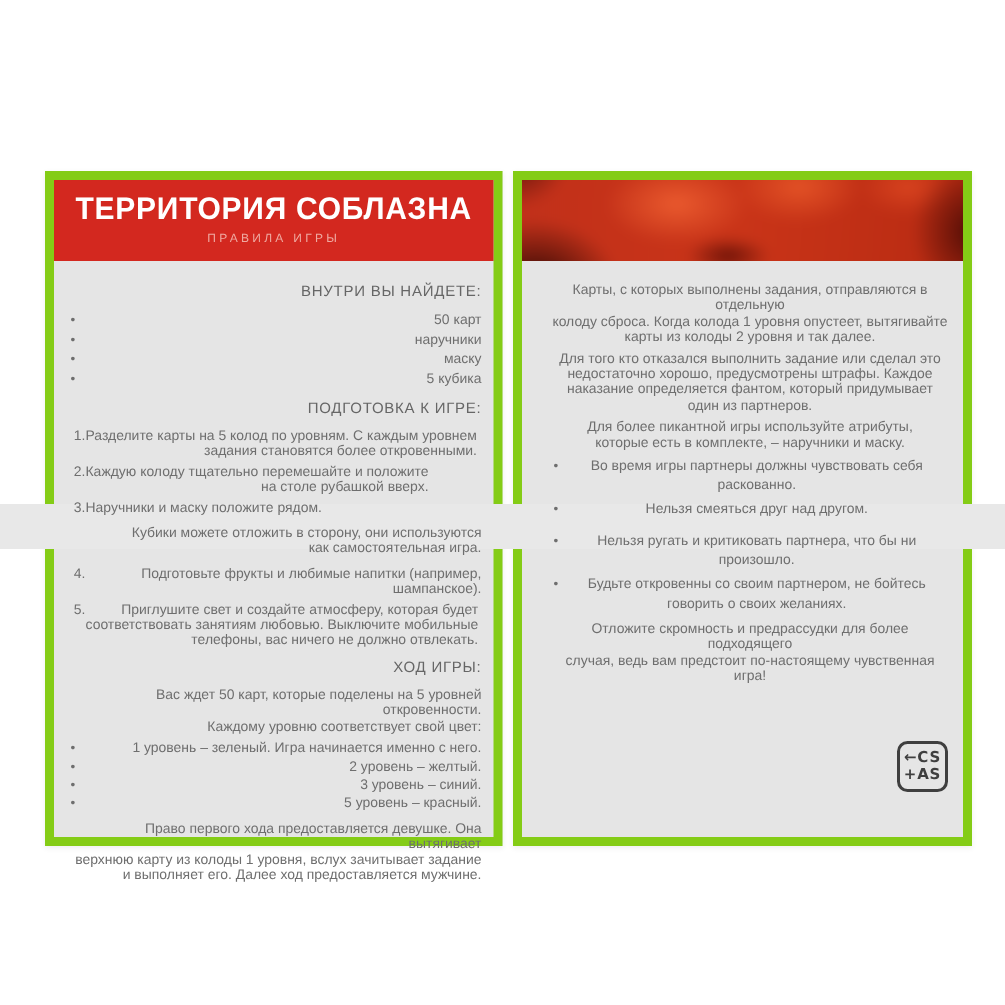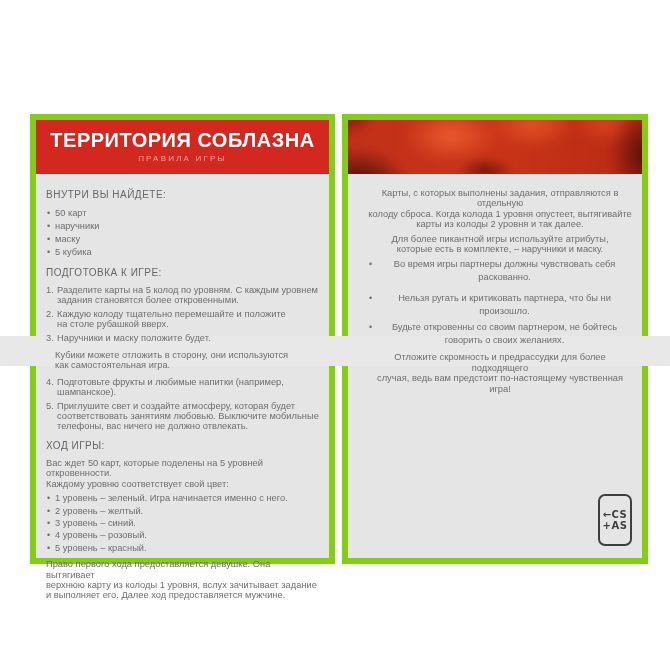--- a/index.html
+++ b/index.html
@@ -12,21 +12,21 @@
 
   
   .band{position:absolute;left:0;top:336px;width:670px;height:30px;background:#e8e8e8;z-index:1;}
 
   .card{position:absolute;top:114px;height:450px;background:#e5e5e5;
         border:6px solid #84cc16;box-shadow:0 1px 4px rgba(0,0,0,0.07);box-sizing:border-box;}
   .card.left{left:30px;width:305px;}
   .card.right{left:342px;width:306px;}
 
   .content{position:relative;z-index:2;color:#6e6e6e;font-size:9.3px;line-height:10.4px;}
-  .card.left  .content{padding:15px 8px 0 10px;}
+  .card.left  .content{padding:15px 8px 0 10px;text-align:right;}
   .card.right .content{padding:14px 10px 0 20px;text-align:center;}
 
   
   .redbar{height:54px;background:#d3281f;text-align:center;overflow:hidden;}
   .title{margin-top:9px;color:#ffffff;font-size:20px;line-height:22px;letter-spacing:0.5px;font-weight:bold;transform:scaleY(1.04);}
   .subtitle{margin-top:3px;color:#efa9a0;font-size:8px;letter-spacing:2.2px;}
 
   
   .photo{height:54px;position:relative;overflow:hidden;background:#c33119;}
   .photo .blurlayer{
@@ -59,21 +59,21 @@
   .note{margin-top:7px;margin-bottom:6px;padding-left:9px;white-space:pre-line;}
 
   .ptext{white-space:pre-line;}
   .para{margin-bottom:4px;}
   .outro{margin-top:5px;}
   .gap-top{margin-top:8px;}
   .b3{margin-bottom:3px;}
 
   
   .logo{
-    position:absolute;left:250px;top:374px;width:34px;height:52px;z-index:2;
+    position:absolute;left:250px;top:374px;width:34px;height:34px;z-index:2;
     border:2px solid #3f3f3f;border-radius:7px;box-sizing:border-box;
     display:flex;flex-direction:column;align-items:center;justify-content:center;
     color:#3f3f3f;font-family:"DejaVu Sans",sans-serif;font-weight:bold;
     font-size:10px;line-height:11px;letter-spacing:0.5px;
   }
 </style>
 </head>
 <body>
 
 <div class="canvas">
@@ -101,21 +101,21 @@
           <span class="stext">Разделите карты на 5 колод по уровням. С каждым уровнем
 задания становятся более откровенными.</span>
         </div>
         <div class="step">
           <span class="num">2.</span>
           <span class="stext">Каждую колоду тщательно перемешайте и положите
 на столе рубашкой вверх.</span>
         </div>
         <div class="step">
           <span class="num">3.</span>
-          <span class="stext">Наручники и маску положите будет.</span>
+          <span class="stext">Наручники и маску положите рядом.</span>
         </div>
       </div>
 
       <div class="note">Кубики можете отложить в сторону, они используются
 как самостоятельная игра.</div>
 
       <div>
         <div class="step">
           <span class="num">4.</span>
           <span class="stext">Подготовьте фрукты и любимые напитки (например, шампанское).</span>
@@ -128,42 +128,46 @@
         </div>
       </div>
 
       <div class="h mt2">ХОД ИГРЫ:</div>
       <div class="ptext">Вас ждет 50 карт, которые поделены на 5 уровней откровенности.
 Каждому уровню соответствует свой цвет:</div>
       <div class="lvl-list">
         <div class="bitem lvl">1 уровень – зеленый. Игра начинается именно с него.</div>
         <div class="bitem lvl">2 уровень – желтый.</div>
         <div class="bitem lvl">3 уровень – синий.</div>
-        <div class="bitem lvl">4 уровень – розовый.</div>
         <div class="bitem lvl">5 уровень – красный.</div>
       </div>
       <div class="ptext outro">Право первого хода предоставляется девушке. Она вытягивает
 верхнюю карту из колоды 1 уровня, вслух зачитывает задание
 и выполняет его. Далее ход предоставляется мужчине.</div>
     </div>
   </section>
 
   <section class="card right">
     <div class="photo">
       <div class="blurlayer"></div>
     </div>
     <div class="content">
       <div class="ptext para">Карты, с которых выполнены задания, отправляются в отдельную
 колоду сброса. Когда колода 1 уровня опустеет, вытягивайте
 карты из колоды 2 уровня и так далее.</div>
+      <div class="ptext para">Для того кто отказался выполнить задание или сделал это
+недостаточно хорошо, предусмотрены штрафы. Каждое
+наказание определяется фантом, который придумывает
+один из партнеров.</div>
       <div class="ptext para">Для более пикантной игры используйте атрибуты,
 которые есть в комплекте, – наручники и маску.</div>
 
       <div>
         <div class="bitem b3">Во время игры партнеры должны чувствовать себя раскованно.</div>
+        <div class="bitem b3">Нельзя смеяться друг над другом.</div>
         <div class="bitem b3 gap-top">Нельзя ругать и критиковать партнера, что бы ни произошло.</div>
         <div class="bitem b3">Будьте откровенны со своим партнером, не бойтесь
 говорить о своих желаниях.</div>
       </div>
       <div class="ptext outro">Отложите скромность и предрассудки для более подходящего
 случая, ведь вам предстоит по-настоящему чувственная игра!</div>
     </div>
     <div class="logo">
       <span>←CS</span>
       <span>+AS</span>

